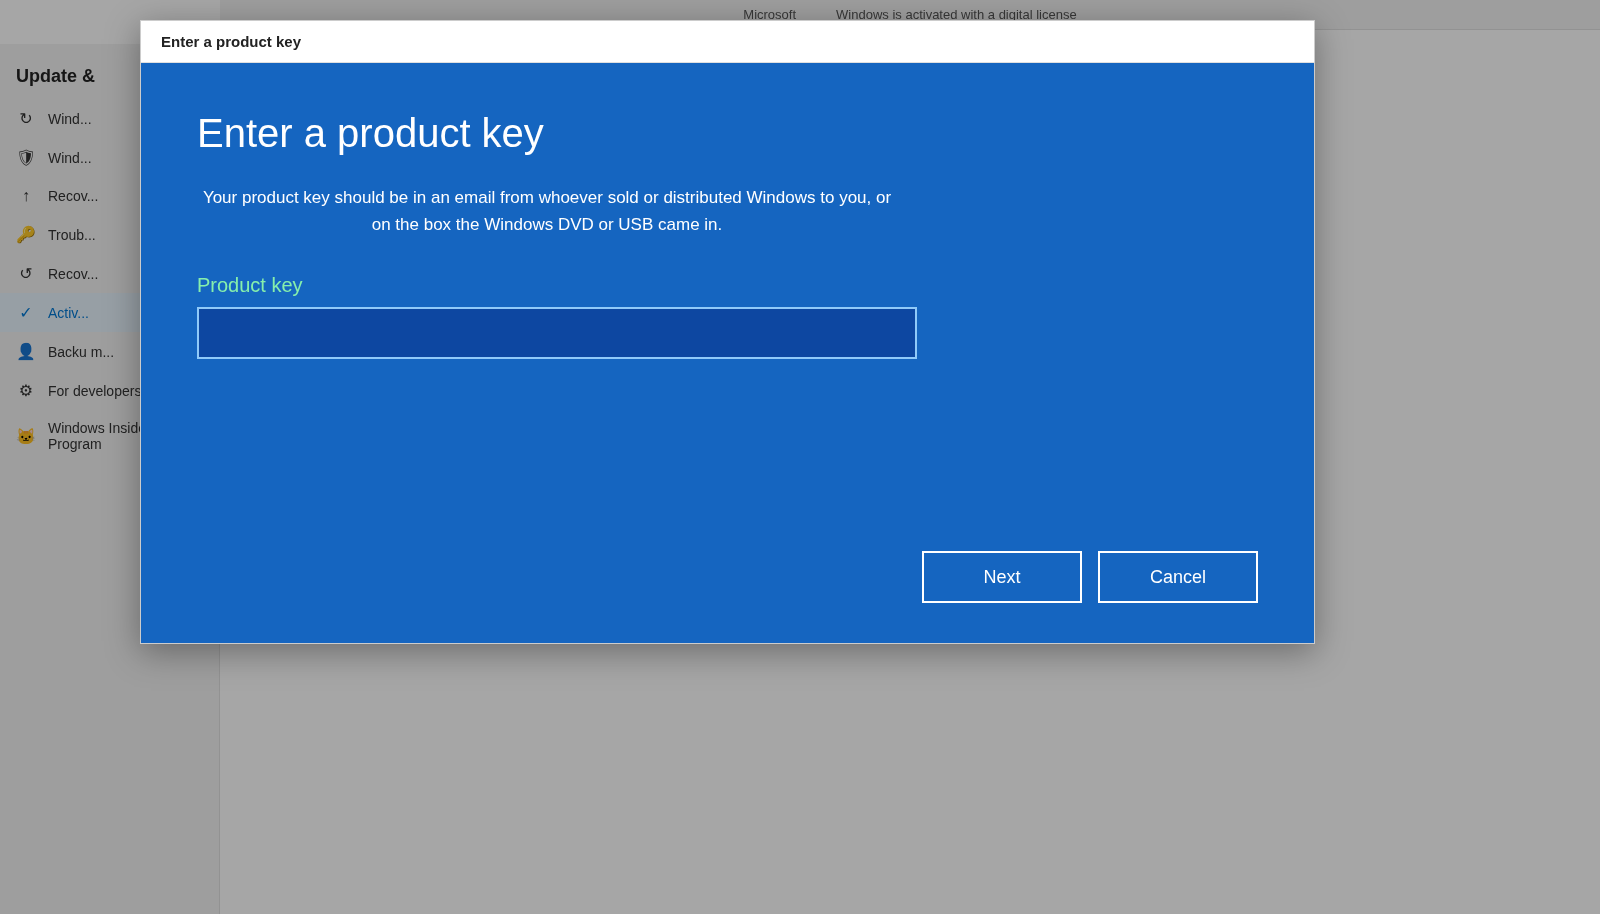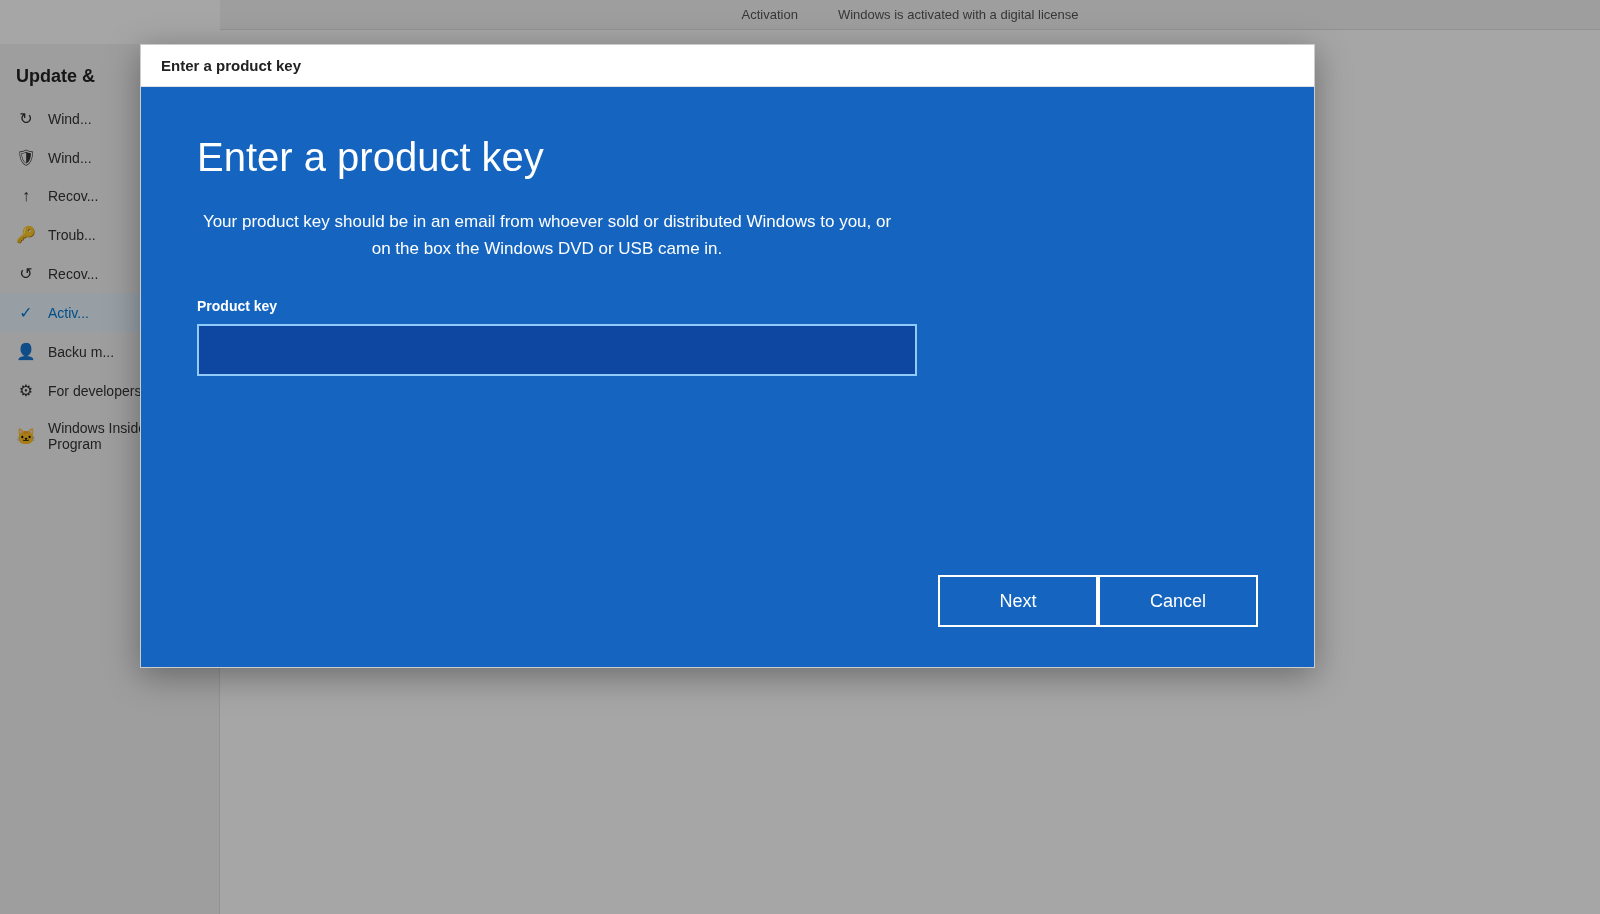--- a/index.html
+++ b/index.html
@@ -105,21 +105,21 @@
       top: 0; left: 0;
       width: 1600px;
       height: 914px;
       background: rgba(0,0,0,0.35);
       z-index: 10;
     }
 
     
     .dialog {
       position: absolute;
-      top: 44px;
+      top: 20px;
       left: 140px;
       width: 1175px;
       z-index: 20;
       border: 1px solid #ccc;
       box-shadow: 0 8px 32px rgba(0,0,0,0.35);
     }
 
     .dialog-titlebar {
       background: #fff;
       padding: 12px 20px;
@@ -146,43 +146,44 @@
     .dialog-description {
       font-size: 17px;
       color: #fff;
       line-height: 1.6;
       max-width: 700px;
       margin-bottom: 36px;
       text-align: center;
     }
 
     .product-key-label {
-      font-size: 14px;
-      color: #ffffff;
-      font-weight: 700;
+      font-size: 20px;
+      color: #86efac;
+      font-weight: 400;
       margin-bottom: 10px;
     }
 
     .product-key-input {
       width: 720px;
       height: 52px;
       background: #0d47a1;
       border: 2px solid #90caf9;
       outline: none;
       color: #fff;
       font-size: 16px;
       padding: 0 14px;
       display: block;
     }
 
     .dialog-buttons {
       position: absolute;
       bottom: 40px;
       right: 56px;
       display: flex;
+      gap: 16px;
     }
 
     .btn-next, .btn-cancel {
       width: 160px;
       height: 52px;
       font-size: 18px;
       font-weight: 400;
       cursor: pointer;
       border: 2px solid #fff;
       background: transparent;
@@ -229,21 +230,21 @@
       <span>For developers</span>
     </div>
     <div class="sidebar-item">
       <span class="sidebar-icon">🐱</span>
       <span>Windows Insider Program</span>
     </div>
   </div>
 
   <div class="settings-main">
     <div class="settings-top-bar">
-      <span>Activation</span>
+      <span>Microsoft</span>
       <span>Windows is activated with a digital license</span>
     </div>
     <div class="main-content">
       <div class="section-title">Add a Microsoft account</div>
       <div class="section-desc">Your Microsoft account unlocks benefits that make your experience with Windows better, including the ability to reactivate Windows 10 on this device.</div>
     </div>
   </div>
 </div>
 
 <div class="overlay"></div>

